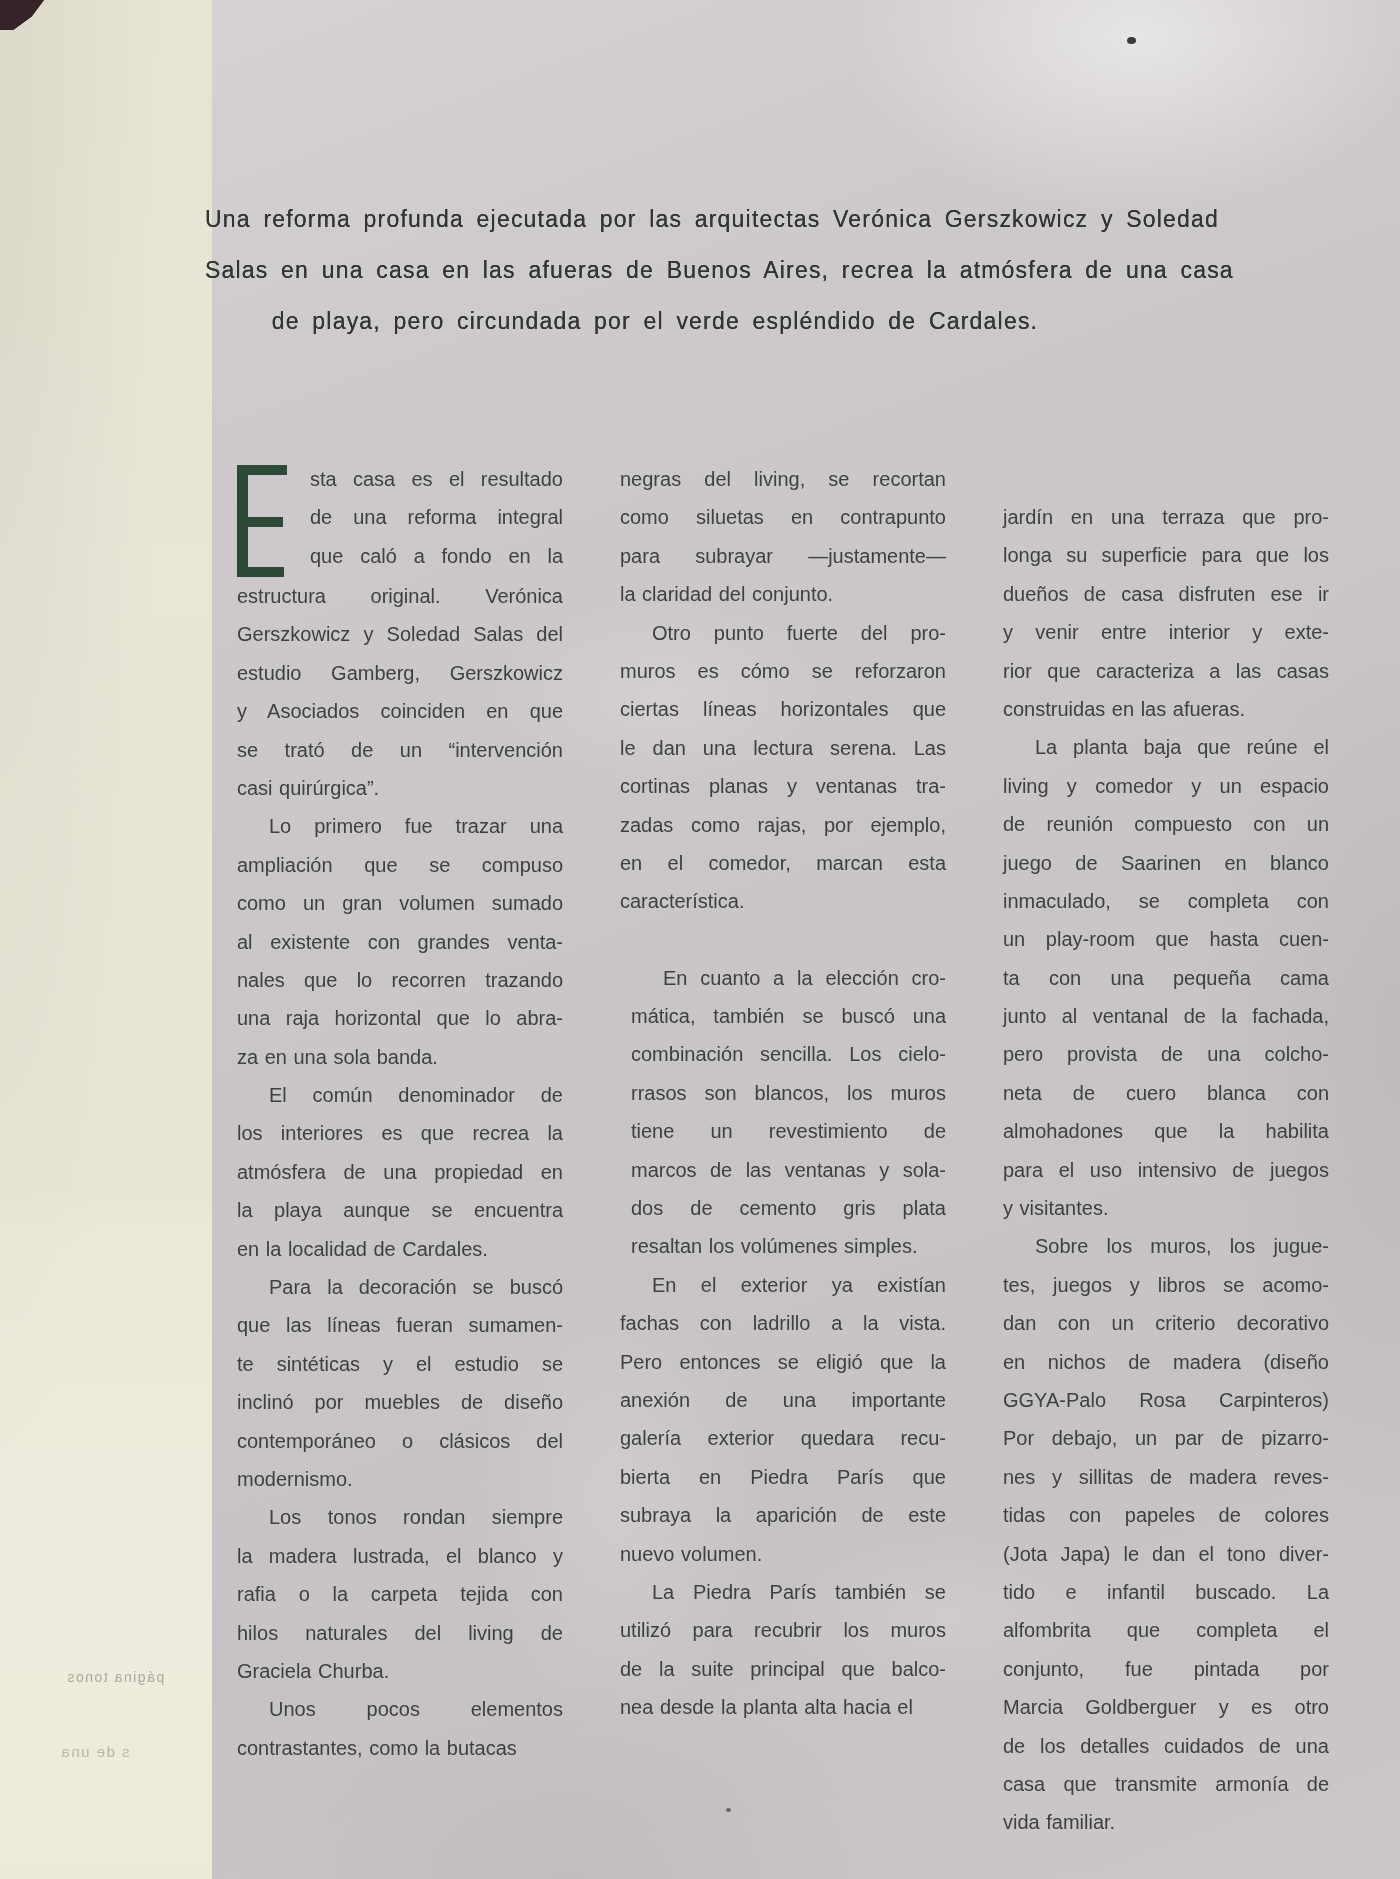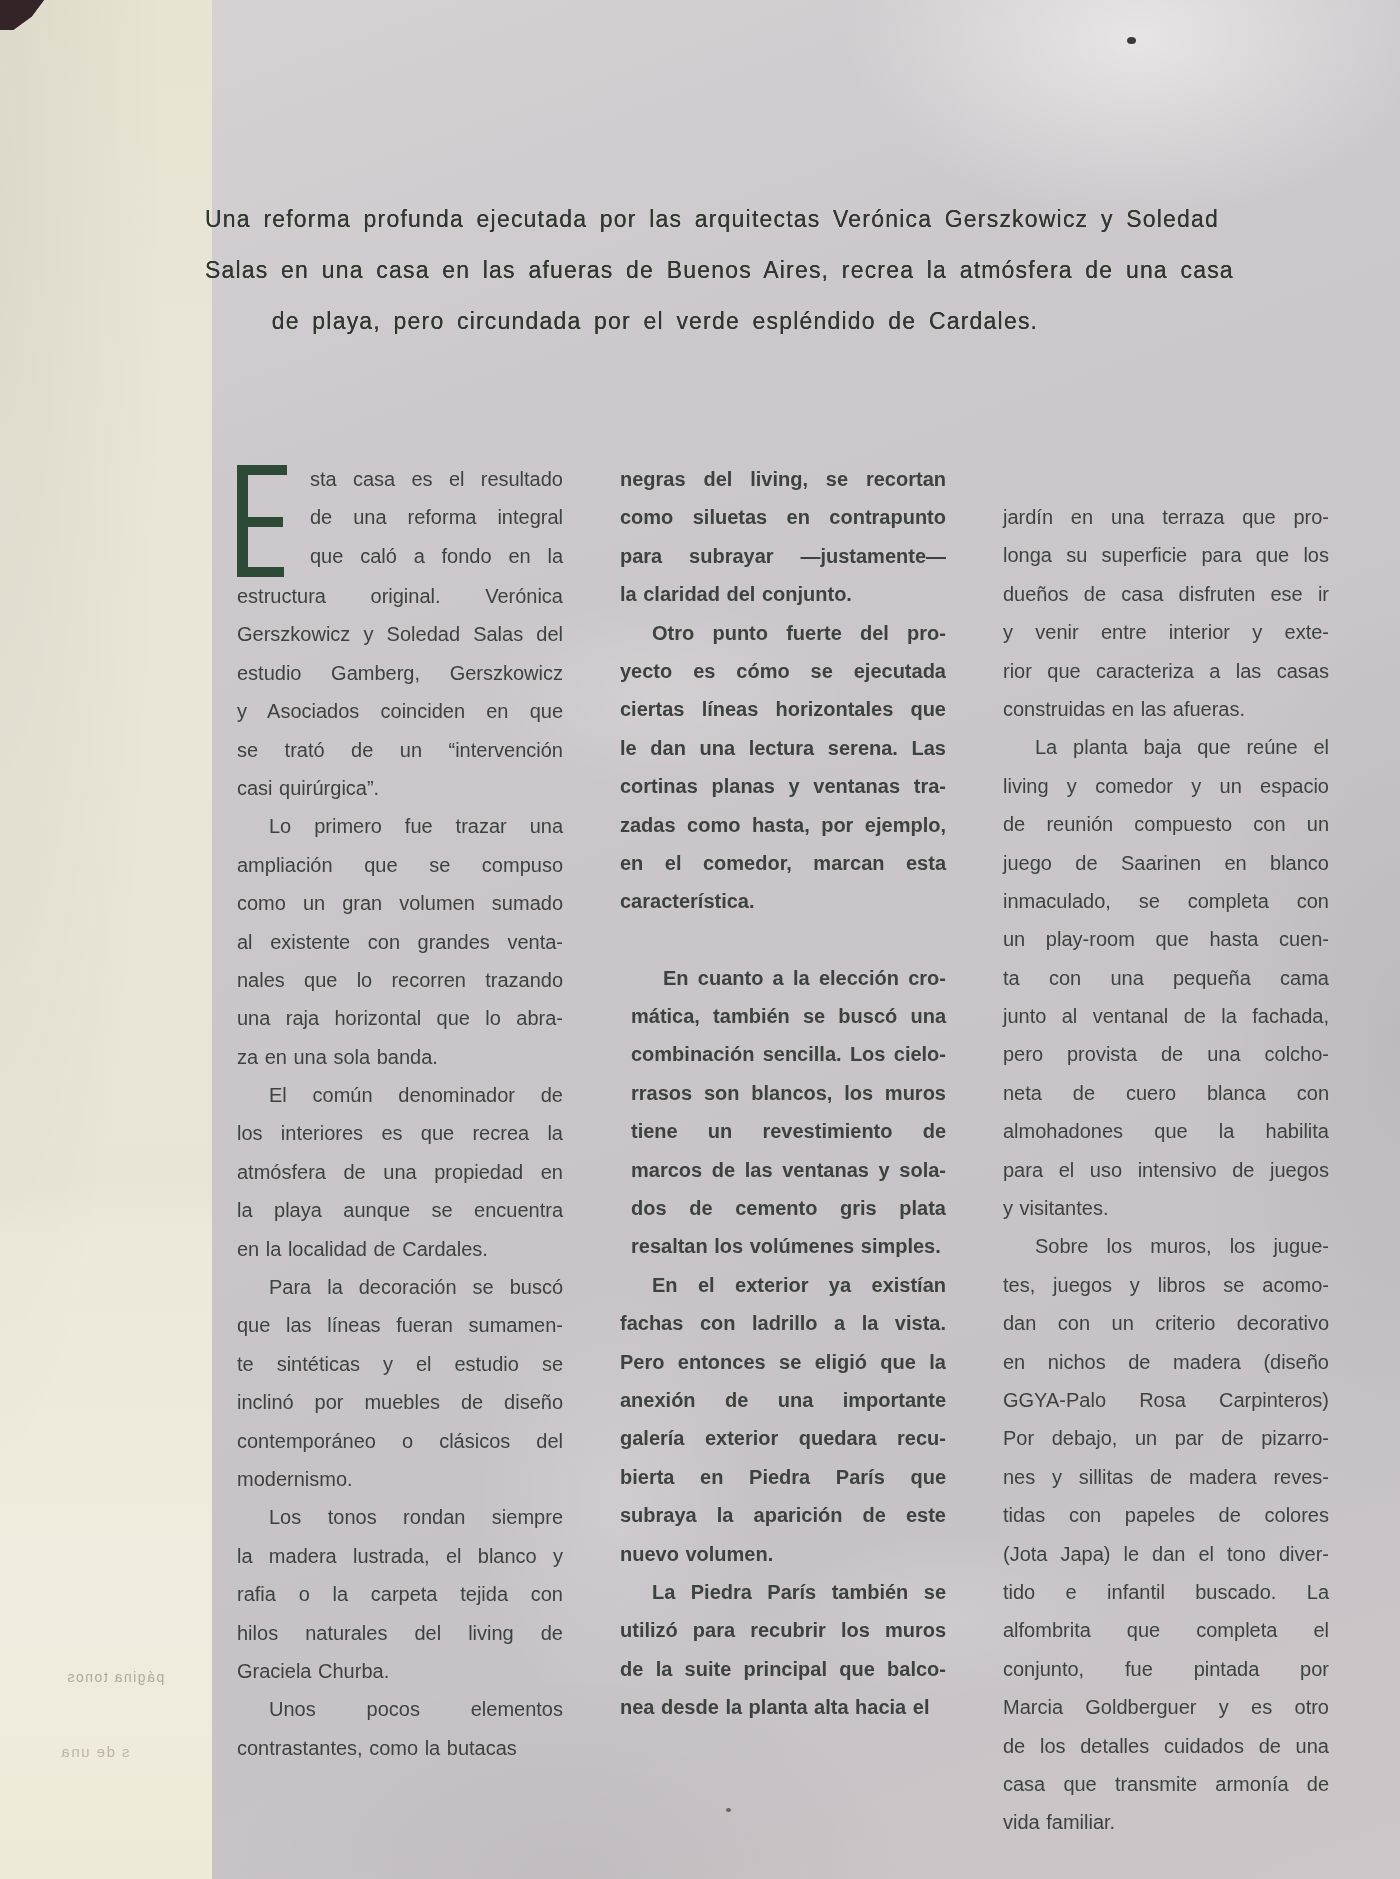--- a/index.html
+++ b/index.html
@@ -29,21 +29,21 @@
   
   .header{position:absolute;left:205px;top:194px;width:900px;color:#30372f;
     font-size:23px;letter-spacing:1.2px;word-spacing:5px;
     text-shadow:0 0 .5px currentColor;}
   .header .hline{height:51px;line-height:51px;white-space:nowrap;
     text-align:justify;text-align-last:justify;}
   .header .hline.center{text-align:center;text-align-last:center;white-space:normal;}
   
   #columns{position:absolute;left:0;top:0;width:1196px;height:1879px;}
   .col{position:absolute;top:460px;width:326px;color:#3c423d;font-size:20px;}
-  .col.c1{left:237px;} .col.c2{left:620px;font-weight:bold;} .col.c3{left:1003px;margin-top:38px;}
+  .col.c1{left:237px;} .col.c2{left:620px;} .col.c3{left:1003px;margin-top:38px;}
   .para.gap{margin-top:38px;margin-left:11px;}
   .line{height:38.4px;line-height:38.4px;text-align:justify;text-align-last:justify;
     word-spacing:1px;white-space:nowrap;}
   .line.end{text-align-last:left;white-space:normal;}
   .line.indent{padding-left:32px;}
   
   .caprow{display:flex;}
   .capbox{width:73px;flex:0 0 73px;padding-top:5px;}
   .capbox svg{display:block;}
   .caplines{flex:1 1 auto;min-width:0;}
@@ -135,25 +135,25 @@
       </div>
       <div class="col c2">
         <div class="para">
           <div class="line">negras del living, se recortan</div>
           <div class="line">como siluetas en contrapunto</div>
           <div class="line">para subrayar —justamente—</div>
           <div class="line end">la claridad del conjunto.</div>
         </div>
         <div class="para">
           <div class="line indent">Otro punto fuerte del pro-</div>
-          <div class="line">yecto es cómo se ejecutada</div>
+          <div class="line">muros es cómo se reforzaron</div>
           <div class="line">ciertas líneas horizontales que</div>
           <div class="line">le dan una lectura serena. Las</div>
           <div class="line">cortinas planas y ventanas tra-</div>
-          <div class="line">zadas como hasta, por ejemplo,</div>
+          <div class="line">zadas como rajas, por ejemplo,</div>
           <div class="line">en el comedor, marcan esta</div>
           <div class="line end">característica.</div>
         </div>
         <div class="para gap">
           <div class="line indent">En cuanto a la elección cro-</div>
           <div class="line">mática, también se buscó una</div>
           <div class="line">combinación sencilla. Los cielo-</div>
           <div class="line">rrasos son blancos, los muros</div>
           <div class="line">tiene un revestimiento de</div>
           <div class="line">marcos de las ventanas y sola-</div>

